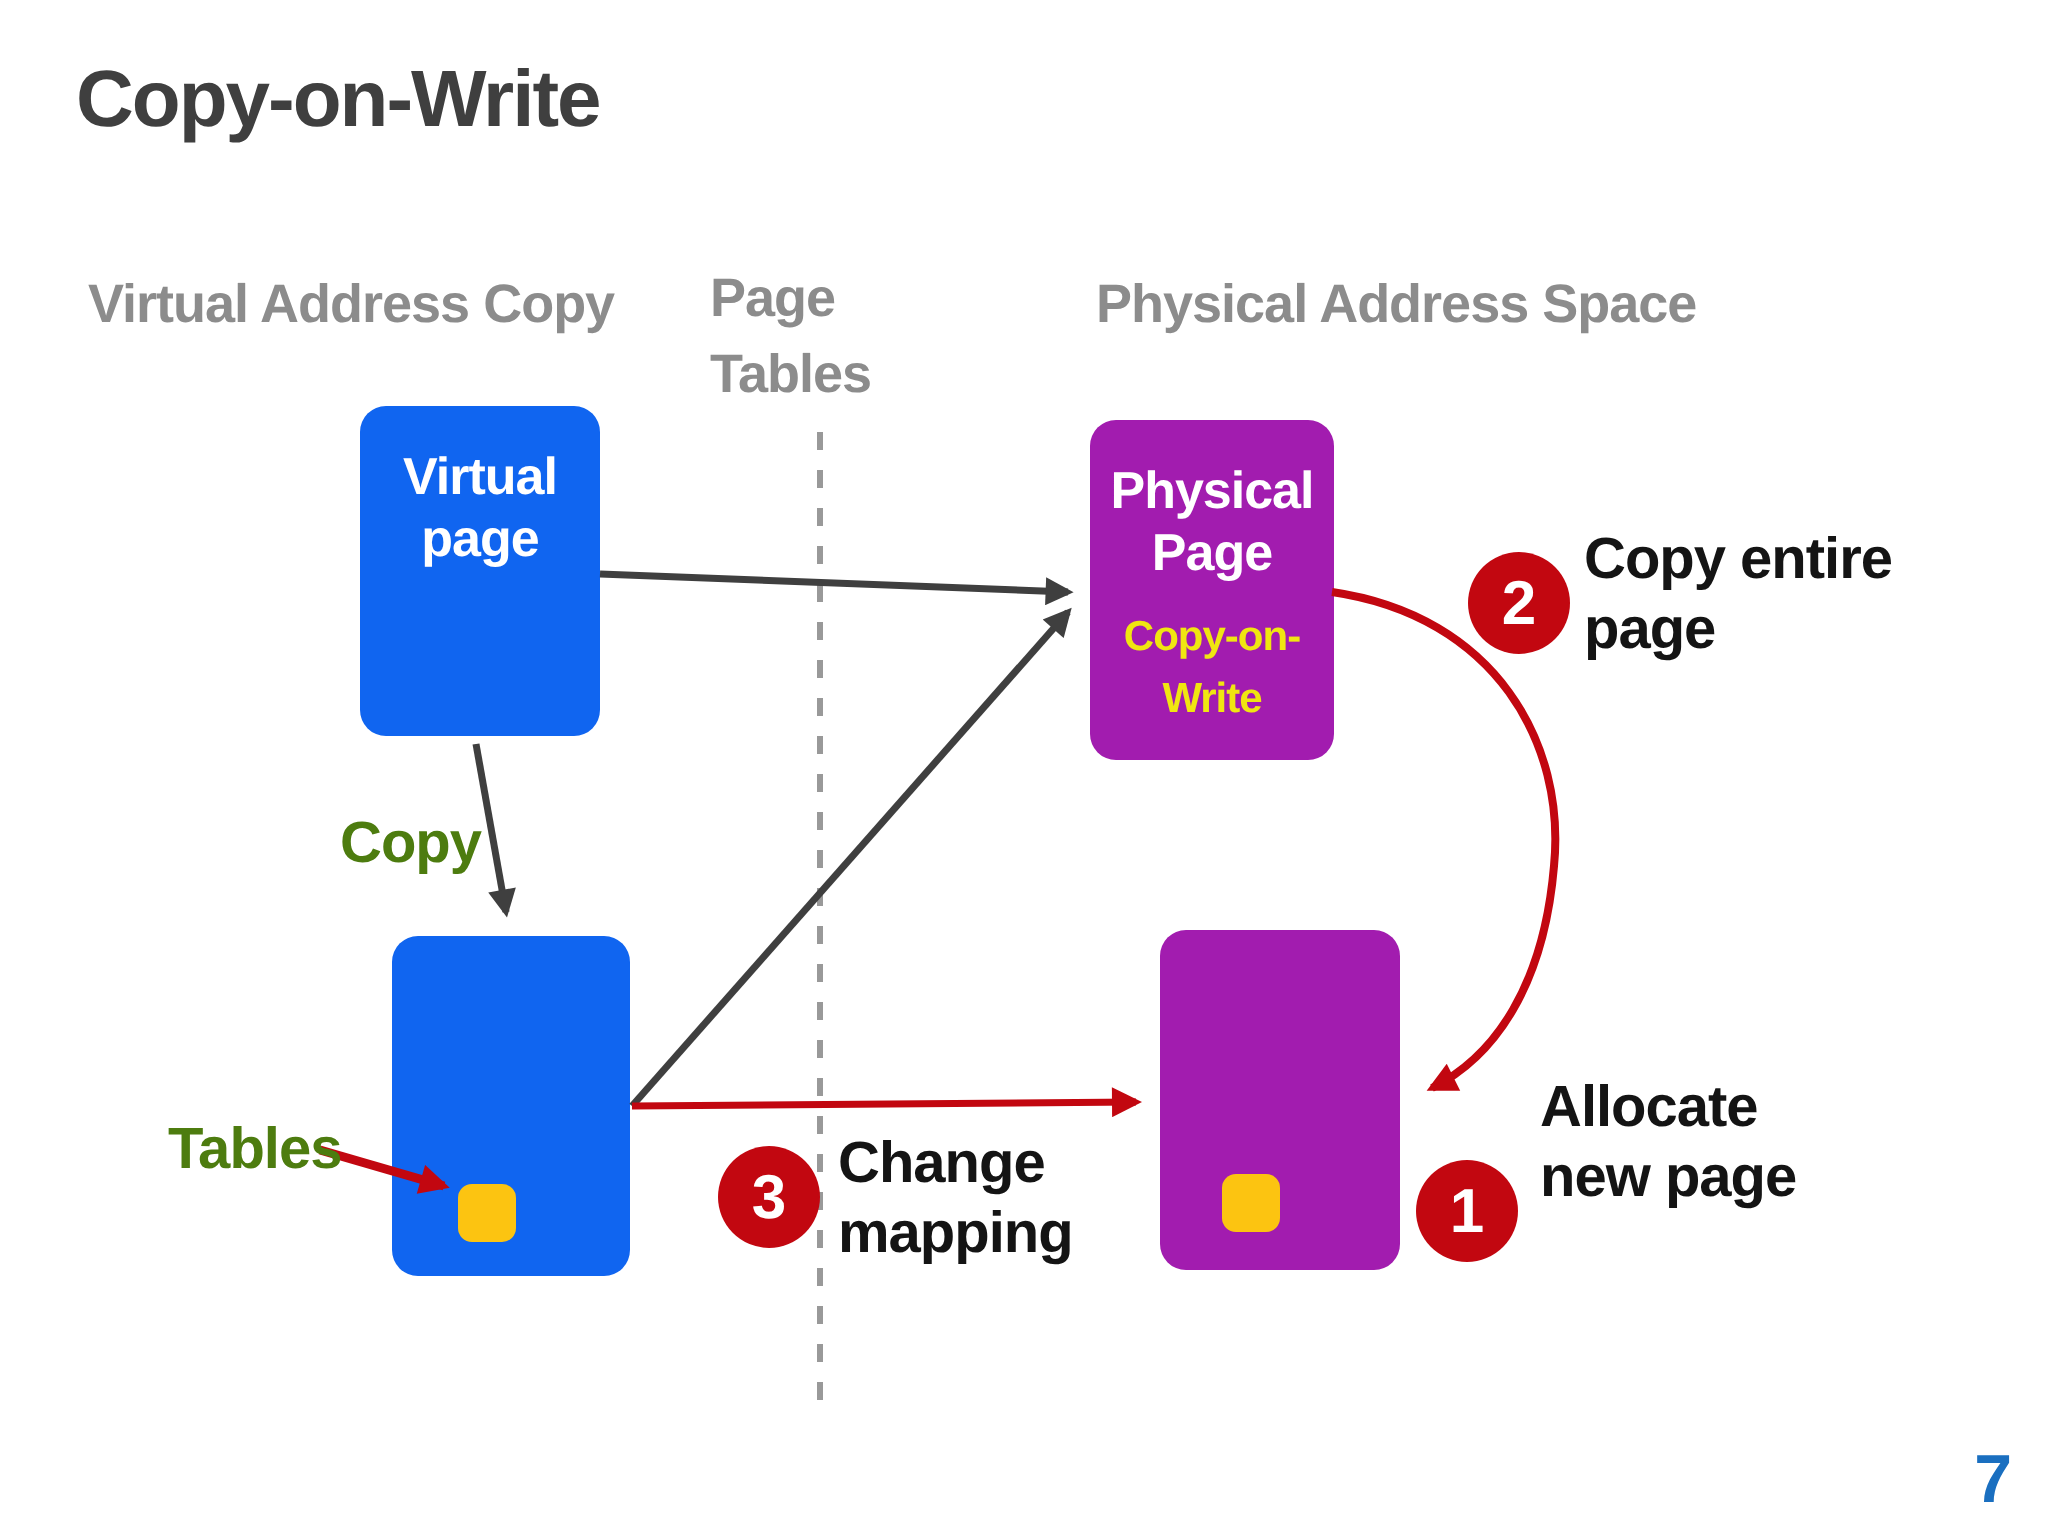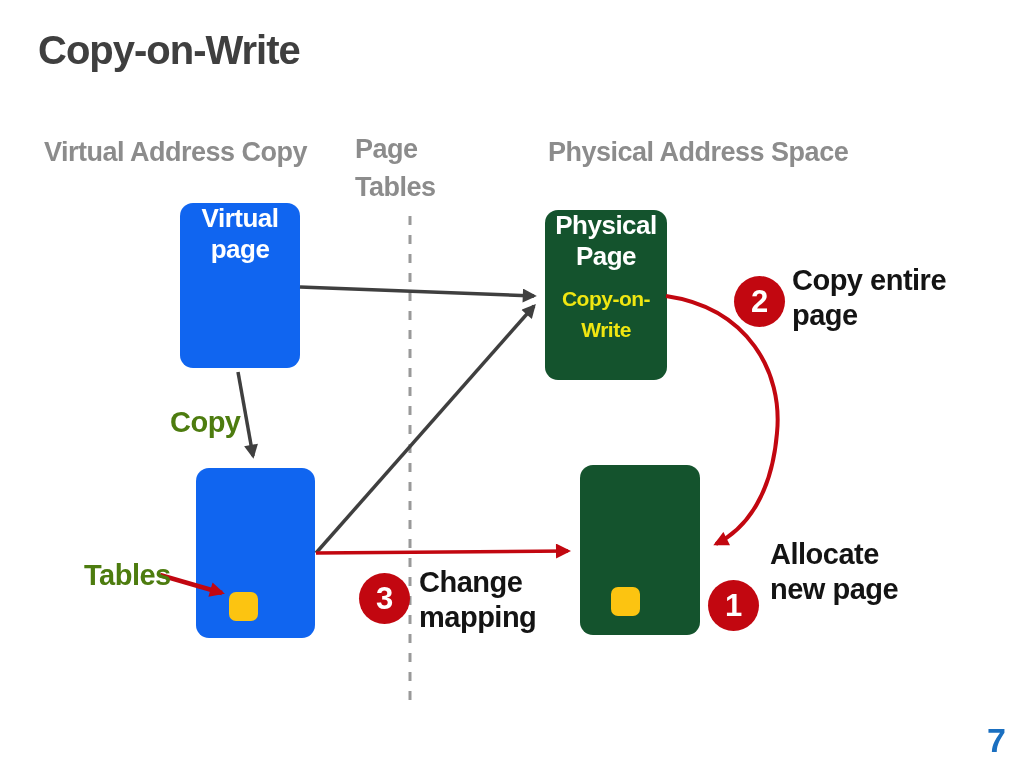--- a/index.html
+++ b/index.html
@@ -45,33 +45,34 @@
     text-align: left; white-space: normal; line-height: 1.4;
   }
 
   
   .page-box {
     position: absolute;
     border-radius: 13px;
     z-index: 1;
   }
   .page-box.blue { background: #1065f0; }
-  .page-box.gray { background: #14532d; }
+  .page-box.gray { background: #a21caf; }
   .box-virtual-page   { left: 180px; top: 203px; width: 120px; height: 165px; }
   .box-physical-page  { left: 545px; top: 210px; width: 122px; height: 170px; }
   .box-copied-page    { left: 196px; top: 468px; width: 119px; height: 170px; }
   .box-new-page       { left: 580px; top: 465px; width: 120px; height: 170px; }
 
   .box-label {
     color: #ffffff;
     font-size: 26px;
     font-weight: bold;
     letter-spacing: -0.5px;
     text-align: center;
     line-height: 1.2;
+    padding-top: 20px;
   }
   .box-sublabel {
     color: #f0e611;
     font-size: 21px;
     font-weight: bold;
     letter-spacing: -0.5px;
     text-align: center;
     line-height: 1.45;
     padding-top: 12px;
   }

